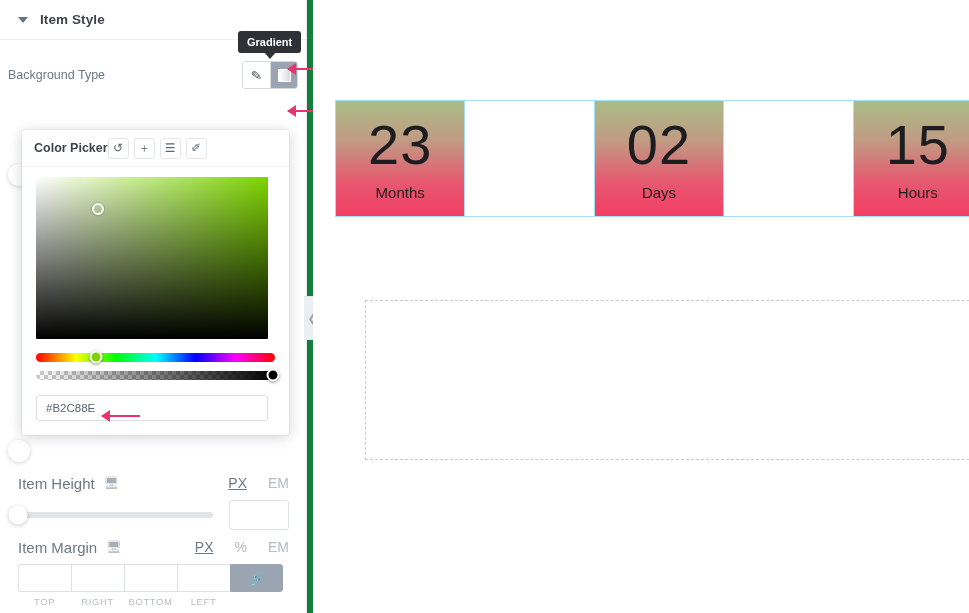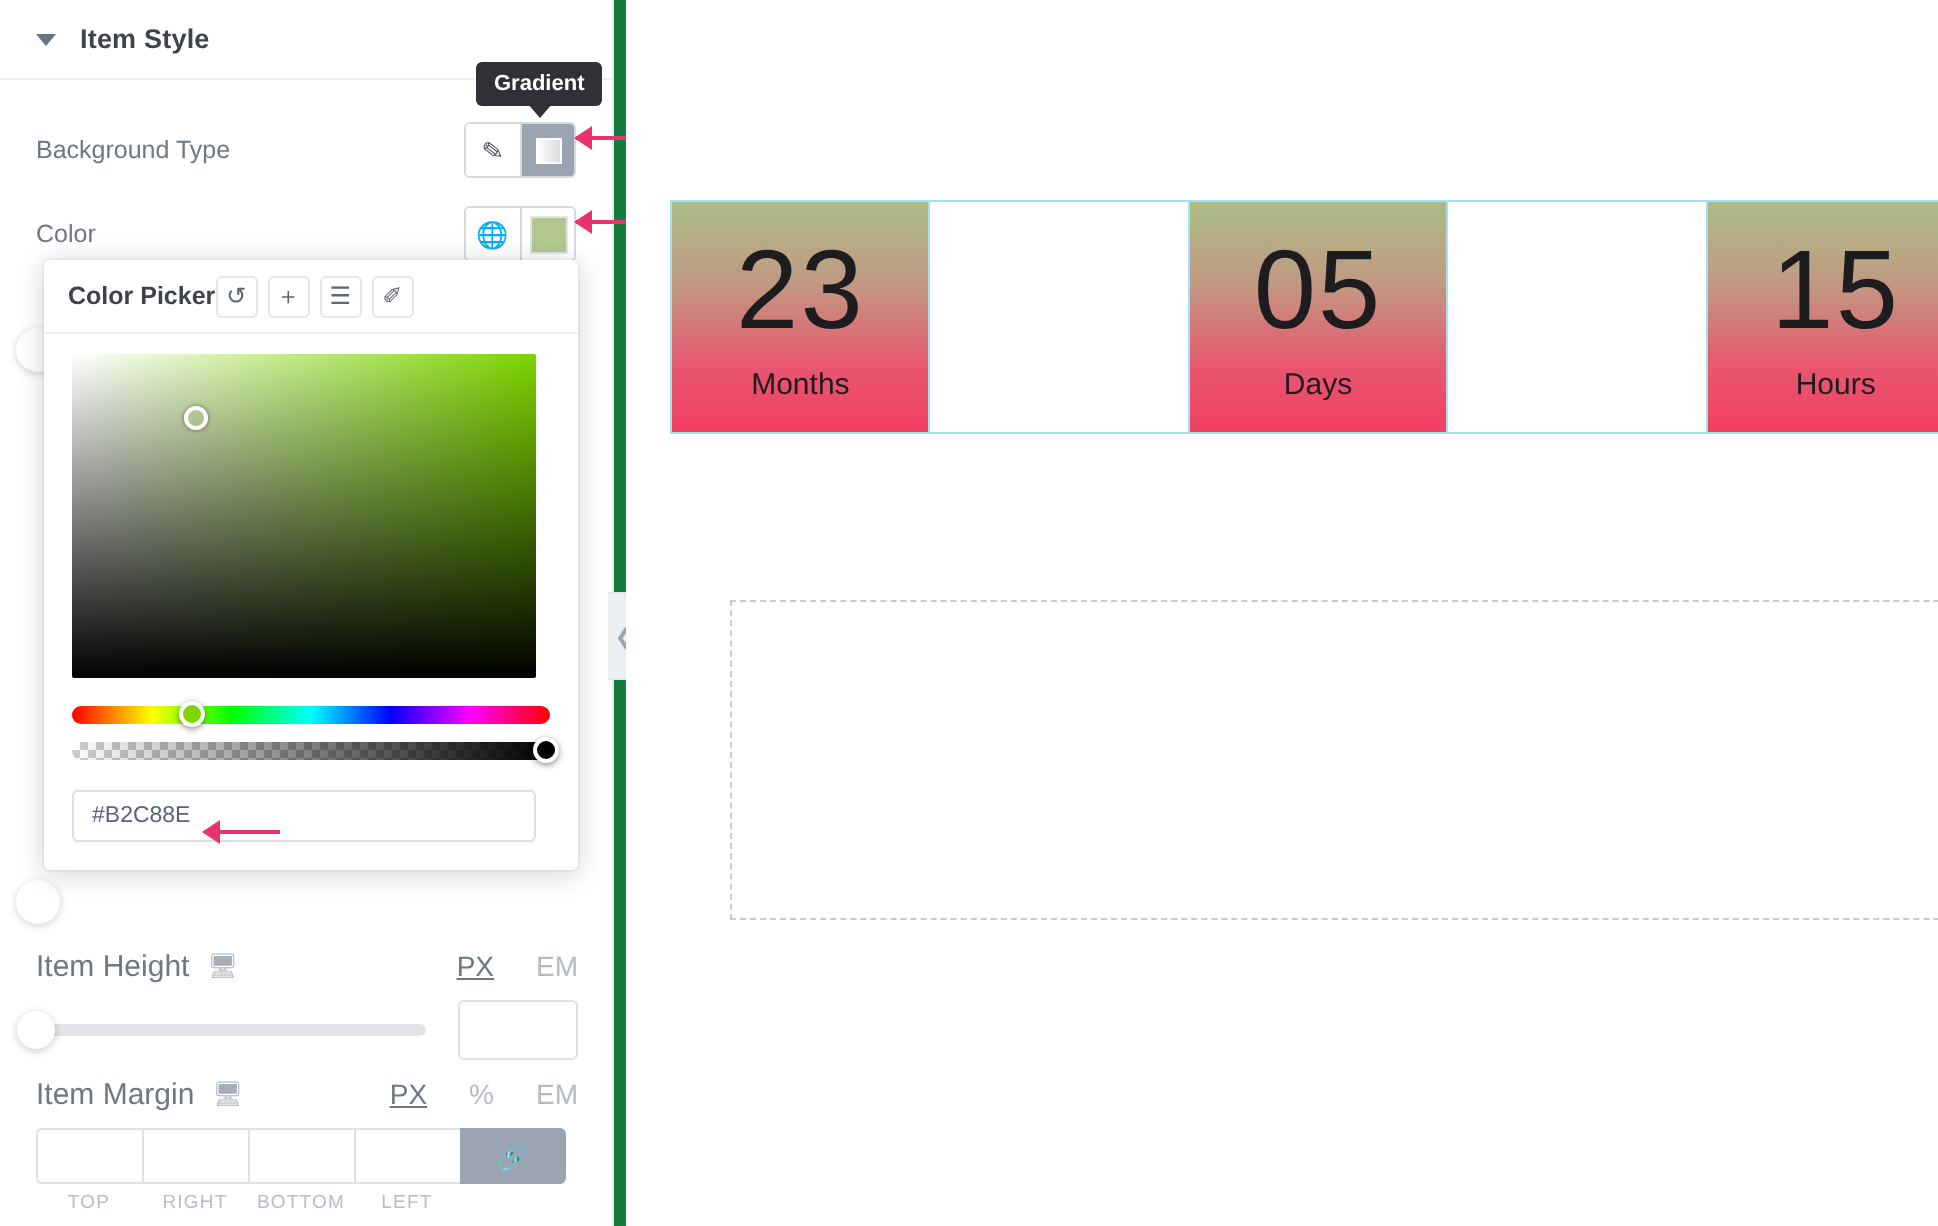--- a/index.html
+++ b/index.html
@@ -27,21 +27,21 @@
     padding-left:18px; border-bottom:1px solid #eceff1;
   }
   .chev-down {
     width:0;height:0;border-left:5px solid transparent;border-right:5px solid transparent;
     border-top:6px solid #6a7380; margin-right:12px;
   }
   .section-title { font-size:13.5px; font-weight:bold; color:#3f444b; letter-spacing:.1px; }
 
   .ctrl-row {
     display:flex; align-items:center; justify-content:space-between;
-    padding: 0 18px; height:42px;
+    padding: 0 8px; height:42px;
   }
   .ctrl-label { font-size:12.5px; color:#6d7882; }
 
   
   .btn-group { display:flex; border:1px solid #d5dadf; border-radius:3px; overflow:hidden; }
   .btn-group > div {
     width:27px;height:26px; display:flex;align-items:center;justify-content:center;
     background:#fff; cursor:pointer;
   }
   .btn-group > div + div { border-left:1px solid #d5dadf; }
@@ -220,31 +220,20 @@
       <div class="btn-group">
         <div>
           <span class="brush-ico">✎</span>
         </div>
         <div class="active">
           <span class="grad-ico"></span>
         </div>
       </div>
     </div>
 
-    <div class="ctrl-row">
-      <div class="ctrl-label">Color</div>
-      <div class="btn-group">
-        <div>
-          <span class="globe-ico">🌐</span>
-        </div>
-        <div>
-          <span class="swatch-grn"></span>
-        </div>
-      </div>
-    </div>
 
     <div class="ghost-knob" style="left:8px; top:164px;"></div>
     <div class="ghost-knob" style="left:8px; top:440px;"></div>
 
     <div class="meas-row" style="position:absolute; left:0; top:468px; width:307px;">
       <div class="meas-head">
         <div class="meas-left">
           <span class="meas-label">Item Height</span>
           <span class="screen-ico">🖥</span>
         </div>
@@ -330,21 +319,21 @@
 
   <div class="canvas">
 
     <div class="countdown">
       <div class="cd-item">
         <div class="cd-digits">23</div>
         <div class="cd-label">Months</div>
       </div>
       <div class="cd-gap"></div>
       <div class="cd-item">
-        <div class="cd-digits">05</div>
+        <div class="cd-digits">02</div>
         <div class="cd-label">Days</div>
       </div>
       <div class="cd-gap"></div>
       <div class="cd-item">
         <div class="cd-digits">15</div>
         <div class="cd-label">Hours</div>
       </div>
     </div>
 
     <div class="dropzone">

